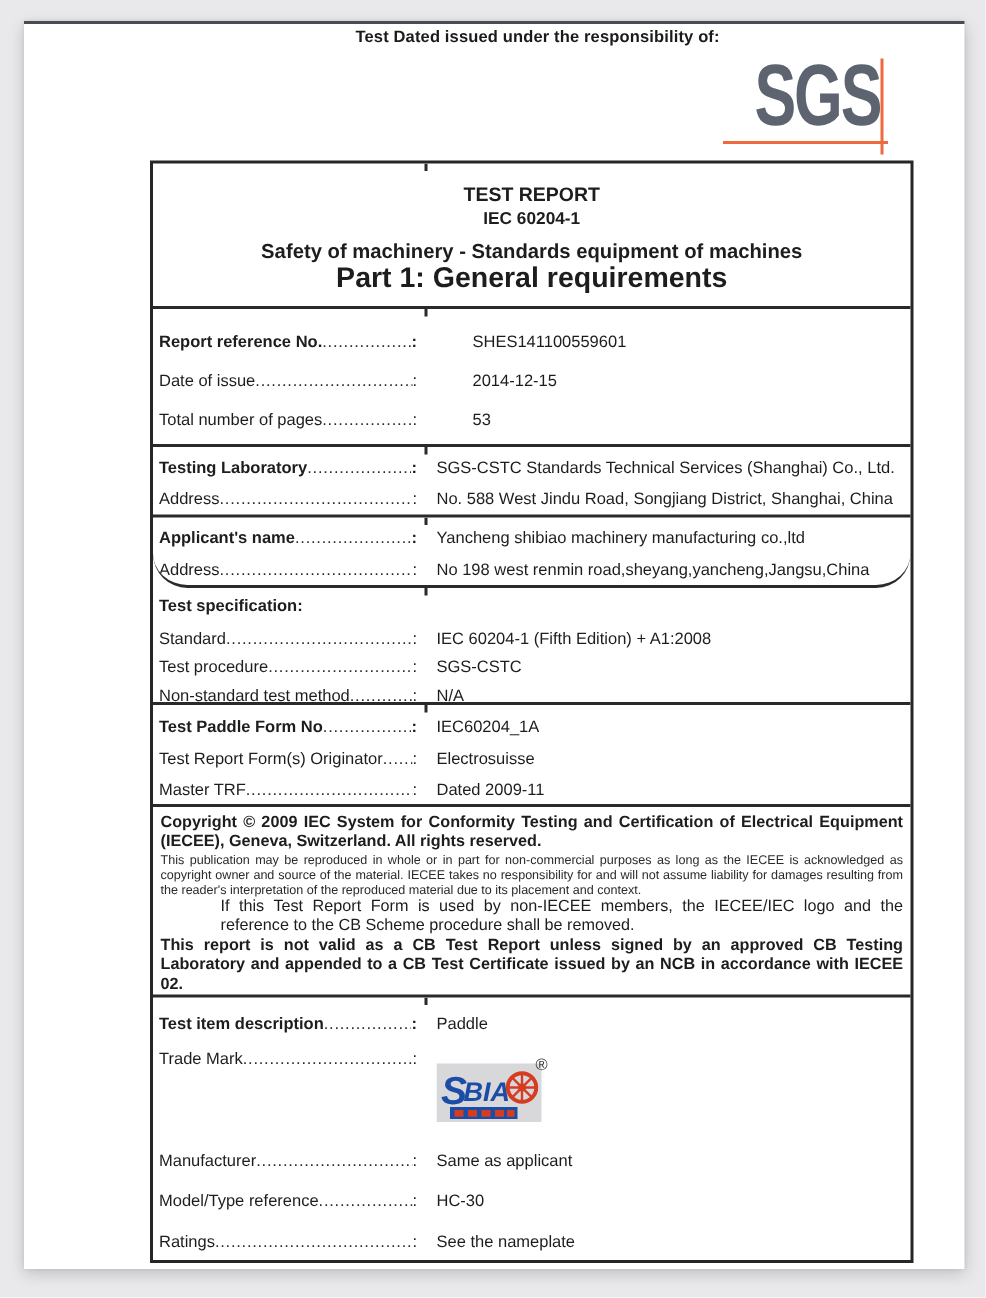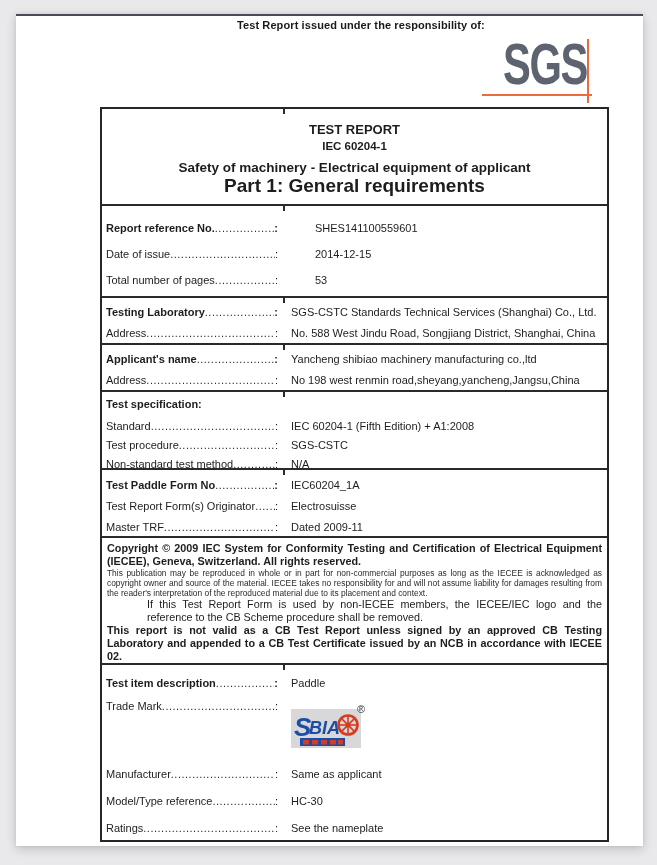--- a/index.html
+++ b/index.html
@@ -53,21 +53,21 @@
   .row { display:flex; align-items:center; padding:0 4px; font-size:11px; }
   .lblcell { width:172px; display:flex; align-items:baseline; flex-shrink:0; overflow:hidden; }
   .lblcell .txt { white-space:nowrap; }
   .lblcell.b .txt, .lblcell.b .colon { font-weight:bold; }
   .dots { flex:1; overflow:hidden; white-space:nowrap; color:#2a2a2a; }
   .dots::after { content:"............................................................................"; letter-spacing:0.5px; }
   .valcell { flex:1; padding-left:13px; white-space:nowrap; overflow:hidden; }
 
   .s1 { height:92px; padding-top:9px; } .s1 .row { height:26px;gap:24px; }
   .s2 { height:47px; padding-top:3px; } .s2 .row { height:21px; }
-  .s3 { height:47px; padding-top:3px; } .s3 .row { height:21px; }
+  .s3 { height:47px; padding-top:3px;border-radius:23px; } .s3 .row { height:21px; }
   .s4 { height:78px; padding-top:4px; } .s4 .row { height:19px; }
   .s4 .spec-header { font-size:11px; font-weight:bold; padding:2px 4px 1px; height:20px; }
   .s5 { height:68px; padding-top:4px; } .s5 .row { height:21px; }
 
   .copyright { height:127px; padding:4px 5px 0; text-align:justify; }
   .cp-b { font-size:10.8px; font-weight:bold; line-height:13px; }
   .cp-s { font-size:8.4px; line-height:10px; color:#2a2a2a; }
   .cp-n { font-size:10.8px; line-height:13px;margin-left:40px; }
 
   .s7 { height:175px; padding-top:4px; }
@@ -75,32 +75,32 @@
   .s7 .row.trademark-row { height:64px; align-items:flex-start; padding-top:4px; }
   .trademark-row .valcell { padding-top:3px; }
 
   .tm-logo { display:block; }
 </style>
 </head>
 <body>
 
 <div class="page">
 
-  <div class="issued-line">Test Report issued under the responsibility of:</div>
+  <div class="issued-line">Test Dated issued under the responsibility of:</div>
 
   <div class="sgs-wordmark">SGS</div>
   <div class="sgs-hline"></div>
   <div class="sgs-vline"></div>
 
   <div class="report-table">
 
     <div class="sec title-block">
       <div class="t1">TEST REPORT</div>
       <div class="t2">IEC 60204-1</div>
-      <div class="t3">Safety of machinery - Electrical equipment of applicant</div>
+      <div class="t3">Safety of machinery - Standards equipment of machines</div>
       <div class="t4">Part 1: General requirements</div>
     </div>
 
     <div class="sec s1">
       <div class="row">
         <div class="lblcell b">
             <span class="txt">Report reference No.</span>
             <span class="dots"></span>
             <span class="colon">:</span>
           </div>

